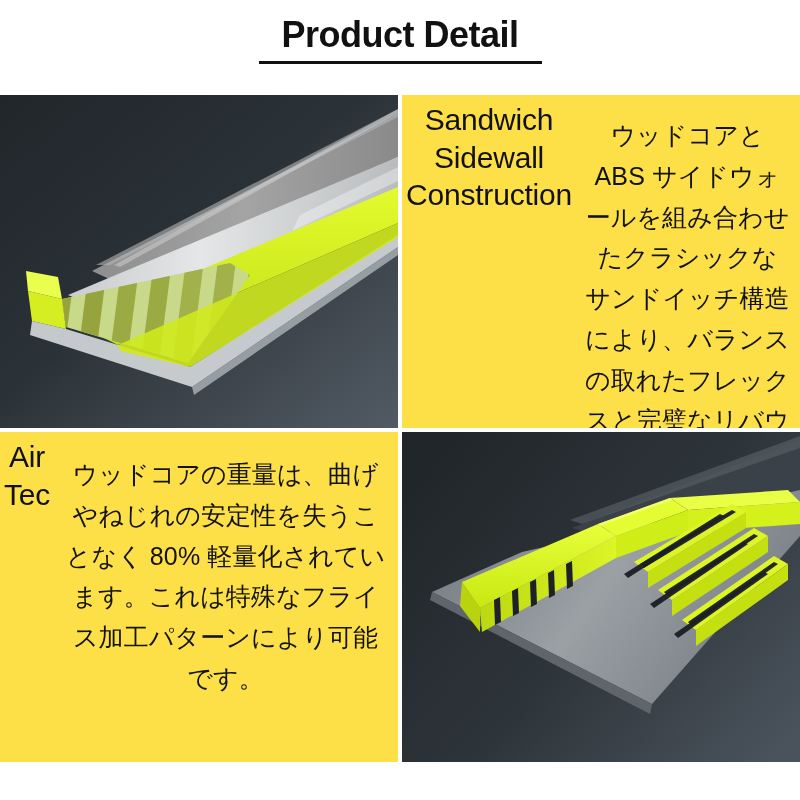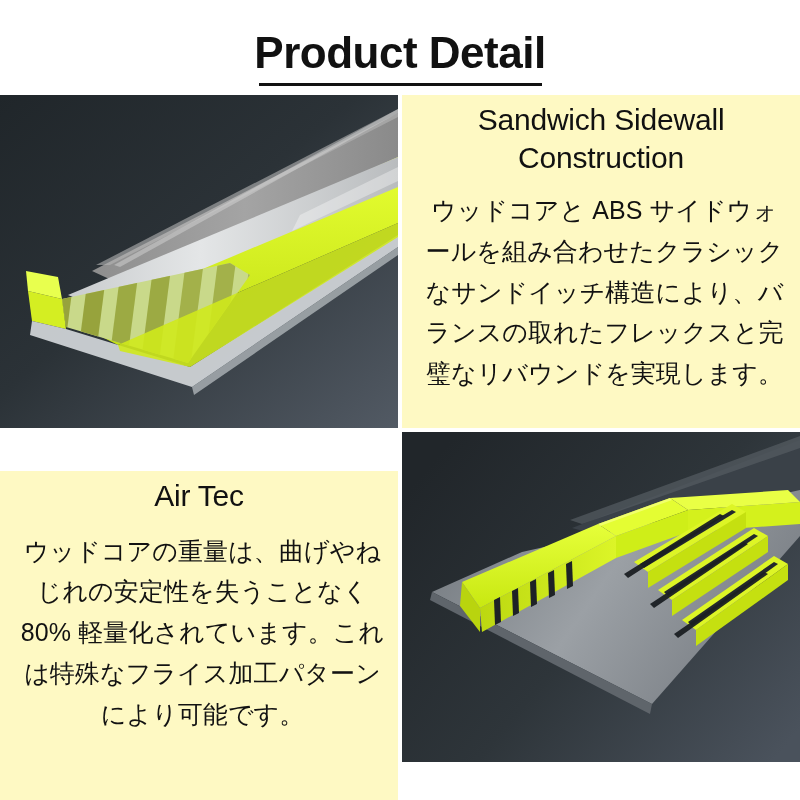--- a/index.html
+++ b/index.html
@@ -28,59 +28,59 @@
     top: 0;
     width: 800px;
     height: 95px;
     display: flex;
     flex-direction: column;
     align-items: center;
     justify-content: flex-start;
     background: #ffffff;
   }
   .page-title {
-    margin-top: 30px;
-    font-size: 44px;
+    margin-top: 16px;
+    font-size: 36px;
     font-weight: 700;
     letter-spacing: -0.5px;
     line-height: 1.05;
     color: #111111;
     text-align: center;
   }
   .title-rule {
     margin-top: 7px;
     width: 283px;
     height: 3px;
     background: #111111;
   }
 
   
   .quad {
     position: absolute;
     overflow: hidden;
   }
   .q-tl { left: 0;   top: 95px;  width: 398px; height: 333px; }
   .q-tr { left: 402px; top: 95px;  width: 398px; height: 333px; }
-  .q-bl { left: 0;   top: 432px; width: 398px; height: 330px; margin-top: 39px; }
+  .q-bl { left: 0;   top: 432px; width: 398px; height: 330px; }
   .q-br { left: 402px; top: 432px; width: 398px; height: 330px; }
 
   .media {
     width: 100%;
     height: 100%;
     display: block;
   }
 
   
   .text-panel {
     box-sizing: border-box;
     width: 100%;
     height: 100%;
-    background: #fef9c3;
+    background: #fde047;
     display: flex;
-    flex-direction: column;
+    flex-direction: row;
     padding: 6px 4px 0 4px;
   }
   .panel-heading {
     font-size: 30px;
     font-weight: 400;
     line-height: 1.25;
     text-align: center;
     color: #111111;
     letter-spacing: -0.2px;
   }

